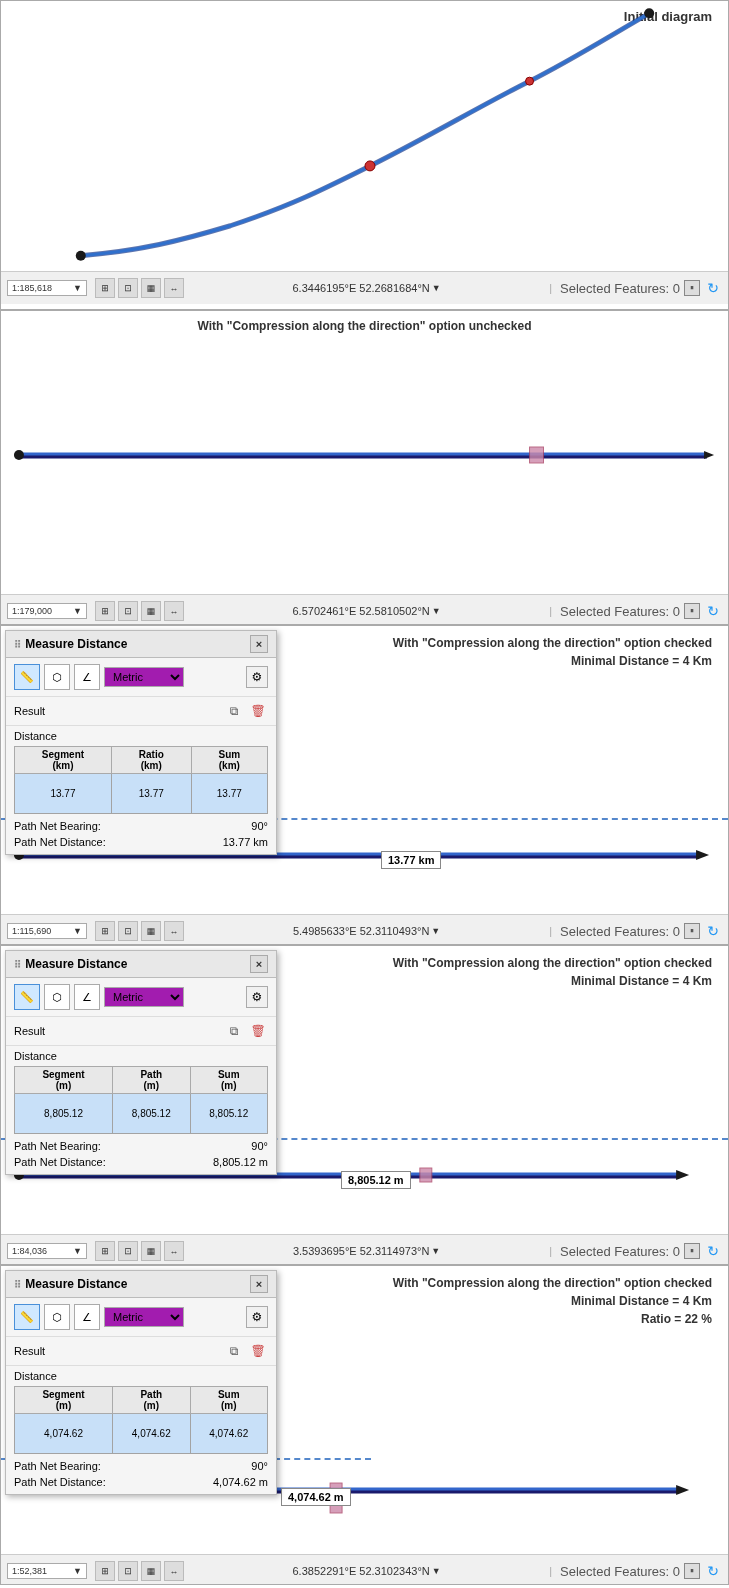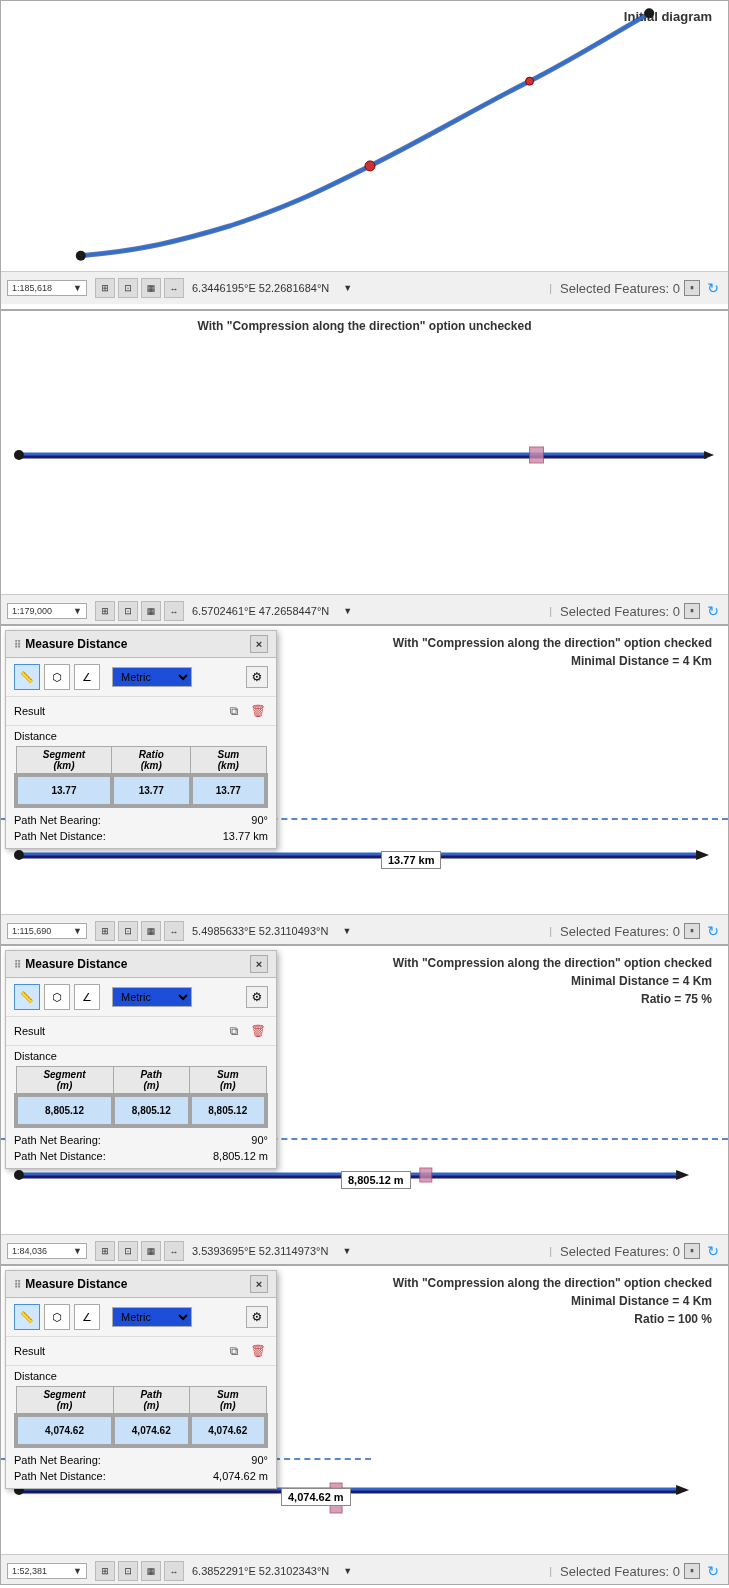--- a/index.html
+++ b/index.html
@@ -11,21 +11,21 @@
     .panel1 { height: 310px; }
     .panel1 .diagram-area { width: 100%; height: 270px; background: #fff; position: relative; }
     .panel1 .title { position: absolute; top: 8px; right: 16px; font-size: 13px; font-weight: bold; color: #333; }
 
     
     .status-bar { height: 32px; background: #f0f0f0; border-top: 1px solid #ccc; display: flex; align-items: center; padding: 16px 6px; font-size: 11px; color: #333; gap: 4px; }
     .scale-combo { border: 1px solid #aaa; background: #fff; padding: 2px 4px; font-size: 11px; min-width: 80px; display: flex; align-items: center; justify-content: space-between; }
     .scale-combo span { font-size: 9px; }
     .status-icons { display: flex; gap: 3px; margin: 0 4px; }
     .icon-btn { width: 20px; height: 20px; background: #ddd; border: 1px solid #bbb; display: flex; align-items: center; justify-content: center; font-size: 9px; cursor: pointer; }
-    .coord-display { flex: 1; text-align: center; font-size: 11px; display: flex; align-items: center; gap: 14px; }
+    .coord-display { flex: 1; text-align: center; font-size: 11px; display: flex; align-items: center; gap: 2px; justify-content: center; }
     .coord-arrow { font-size: 9px; }
     .selected-info { font-size: 13px; color: #555; margin-left: auto; }
     .pause-btn { width: 16px; height: 16px; border: 1px solid #888; background: #ddd; display: flex; align-items: center; justify-content: center; font-size: 8px; }
     .refresh-btn { width: 18px; height: 18px; color: #2196F3; font-size: 14px; display: flex; align-items: center; justify-content: center; }
     .separator { color: #aaa; margin: 0 4px; }
 
     
     .panel2 { height: 315px; }
     .panel2 .diagram-area { width: 100%; height: 283px; background: #fff; position: relative; }
     .panel2 .title { position: absolute; top: 8px; left: 50%; transform: translateX(-50%); font-size: 12px; font-weight: bold; color: #333; white-space: nowrap; text-align: center; }
@@ -35,29 +35,29 @@
     .map-title { position: absolute; top: 8px; right: 16px; text-align: right; font-size: 12px; font-weight: bold; color: #333; line-height: 1.5; }
 
     
     .measure-dialog { position: absolute; top: 4px; left: 4px; width: 272px; background: #f5f5f5; border: 1px solid #bbb; box-shadow: 2px 2px 6px rgba(0,0,0,0.3); z-index: 10; }
     .dialog-titlebar { background: #e8e8e8; border-bottom: 1px solid #bbb; padding: 4px 8px; display: flex; align-items: center; justify-content: space-between; font-size: 12px; font-weight: bold; }
     .dialog-titlebar .drag-handle { font-size: 10px; color: #888; margin-right: 4px; }
     .dialog-close { width: 18px; height: 18px; border: 1px solid #aaa; background: #ddd; display: flex; align-items: center; justify-content: center; font-size: 11px; cursor: pointer; color: #333; }
     .dialog-toolbar { padding: 6px 8px; display: flex; align-items: center; gap: 4px; border-bottom: 1px solid #ddd; }
     .tool-btn { width: 26px; height: 26px; border: 1px solid #aaa; background: #fff; display: flex; align-items: center; justify-content: center; font-size: 11px; cursor: pointer; }
     .tool-btn.active { background: #d0e8ff; border-color: #4a90d9; }
-    .metric-select { border: 1px solid #aaa; background: #1d4ed8; padding: 2px 4px; font-size: 11px; width: 80px; margin-left: 8px; }
+    .metric-select { border: 1px solid #aaa; background: #a21caf; padding: 2px 4px; font-size: 11px; width: 80px; }
     .gear-btn { width: 22px; height: 22px; border: 1px solid #aaa; background: #f0f0f0; display: flex; align-items: center; justify-content: center; font-size: 12px; cursor: pointer; margin-left: auto; }
     .dialog-result { padding: 4px 8px; display: flex; align-items: center; justify-content: space-between; font-size: 11px; border-bottom: 1px solid #ddd; }
     .result-icons { display: flex; gap: 4px; }
     .result-icon { width: 20px; height: 20px; display: flex; align-items: center; justify-content: center; font-size: 12px; cursor: pointer; color: #555; }
     .dialog-distance { padding: 4px 8px 2px; font-size: 11px; font-weight: normal; }
     .distance-table { margin: 2px 8px 4px; border-collapse: collapse; width: calc(100% - 16px); }
-    .distance-table th { border: 1px solid #aaa; padding: 2px 20px; font-size: 10px; background: #e8e8e8; text-align: center; font-style: italic; }
-    .distance-table td { border: 4px solid #a3a3a3; padding: 8px 6px; font-size: 10px; text-align: center; background: #c8e0f8; font-weight: bold; }
+    .distance-table th { border: 1px solid #aaa; padding: 2px 20px; font-size: 10px; background: #e8e8e8; text-align: center; }
+    .distance-table td { border: 1px solid #a3a3a3; padding: 14px 6px; font-size: 10px; text-align: center; background: #c8e0f8; }
     .dialog-bearing { padding: 2px 8px; font-size: 11px; display: flex; justify-content: space-between; align-items: center; }
     .dialog-net-dist { padding: 2px 8px 6px; font-size: 11px; display: flex; justify-content: space-between; }
 
     
     svg.path-svg { position: absolute; top: 0; left: 0; width: 100%; height: 100%; }
 
     
     .measure-label { position: absolute; background: #fff; border: 1px solid #888; padding: 2px 6px; font-size: 11px; font-weight: bold; white-space: nowrap; }
 
   </style>
@@ -125,21 +125,21 @@
       <span>1:179,000</span>
       <span>▼</span>
     </div>
     <div class="status-icons">
       <div class="icon-btn">⊞</div>
       <div class="icon-btn">⊡</div>
       <div class="icon-btn">▦</div>
       <div class="icon-btn">↔</div>
     </div>
     <div class="coord-display">
-      <span>6.5702461°E 47.2658447°N</span>
+      <span>6.5702461°E 52.5810502°N</span>
       <span class="coord-arrow">▼</span>
     </div>
     <span class="separator">|</span>
     <span class="selected-info">Selected Features: 0</span>
     <div class="pause-btn">⏸</div>
     <div class="refresh-btn">↻</div>
   </div>
 </div>
 
 <div class="panel panel3">
@@ -237,21 +237,20 @@
     <div class="pause-btn">⏸</div>
     <div class="refresh-btn">↻</div>
   </div>
 </div>
 
 <div class="panel panel4">
   <div class="map-area">
     <div class="map-title">
       <div>With "Compression along the direction" option checked</div>
       <div>Minimal Distance = 4 Km</div>
-      <div>Ratio = 75 %</div>
     </div>
 
     <div style="position:absolute; top: 192px; left: 0; right: 0; border-top: 2px dashed #5588cc;"></div>
 
     <svg style="position:absolute;top:195px;left:0;width:100%;height:70px;" viewBox="0 0 729 70">
       <line x1="18" y1="35" x2="680" y2="35" stroke="#1a1a6c" stroke-width="5"></line>
       <line x1="18" y1="33" x2="680" y2="33" stroke="#3366cc" stroke-width="3"></line>
       <circle cx="18" cy="34" r="5" fill="#1a1a1a"></circle>
       <polygon points="677,29 690,34 677,39" fill="#1a1a1a"></polygon>
 
@@ -333,21 +332,21 @@
     <div class="pause-btn">⏸</div>
     <div class="refresh-btn">↻</div>
   </div>
 </div>
 
 <div class="panel panel5">
   <div class="map-area">
     <div class="map-title">
       <div>With "Compression along the direction" option checked</div>
       <div>Minimal Distance = 4 Km</div>
-      <div>Ratio = 100 %</div>
+      <div>Ratio = 22 %</div>
     </div>
 
     <div style="position:absolute; top: 192px; left: 0; width: 370px; border-top: 2px dashed #5588cc;"></div>
 
     <svg style="position:absolute;top:195px;left:0;width:100%;height:80px;" viewBox="0 0 729 80">
 
       <line x1="18" y1="30" x2="680" y2="30" stroke="#1a1a6c" stroke-width="5"></line>
       <line x1="18" y1="28" x2="680" y2="28" stroke="#3366cc" stroke-width="3"></line>
       <circle cx="18" cy="29" r="5" fill="#1a1a1a"></circle>
       <polygon points="677,24 690,29 677,34" fill="#1a1a1a"></polygon>

